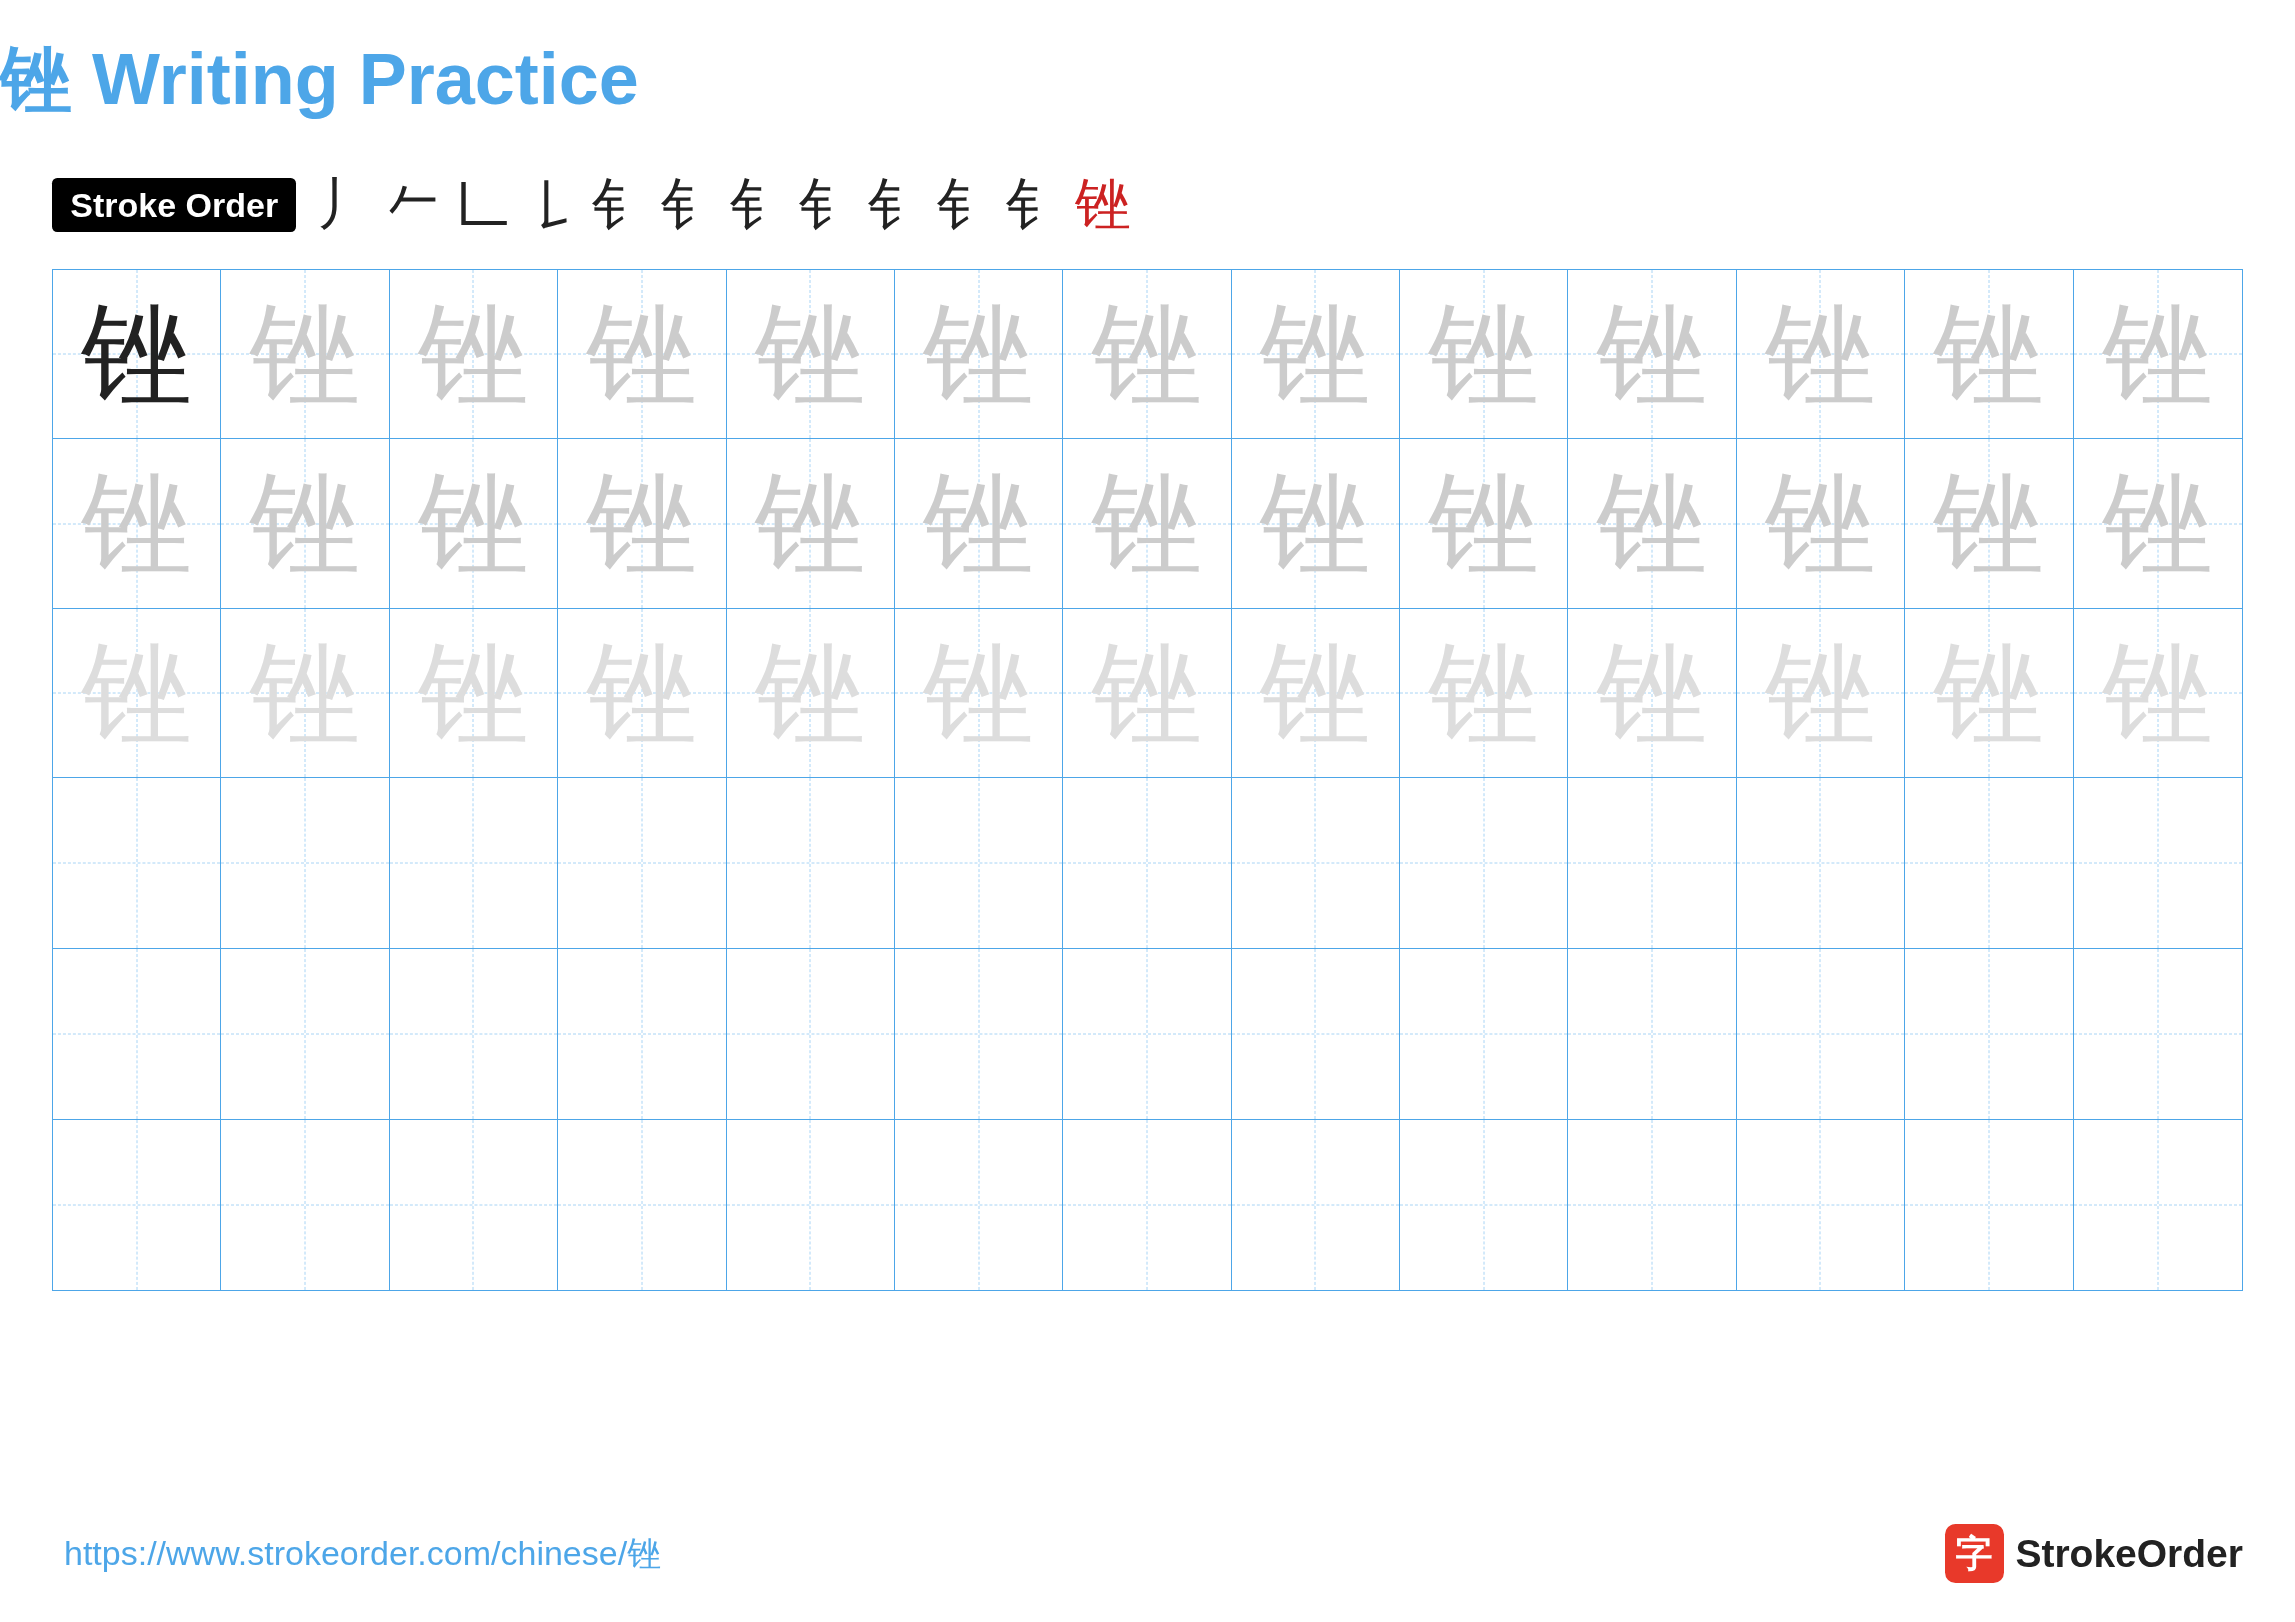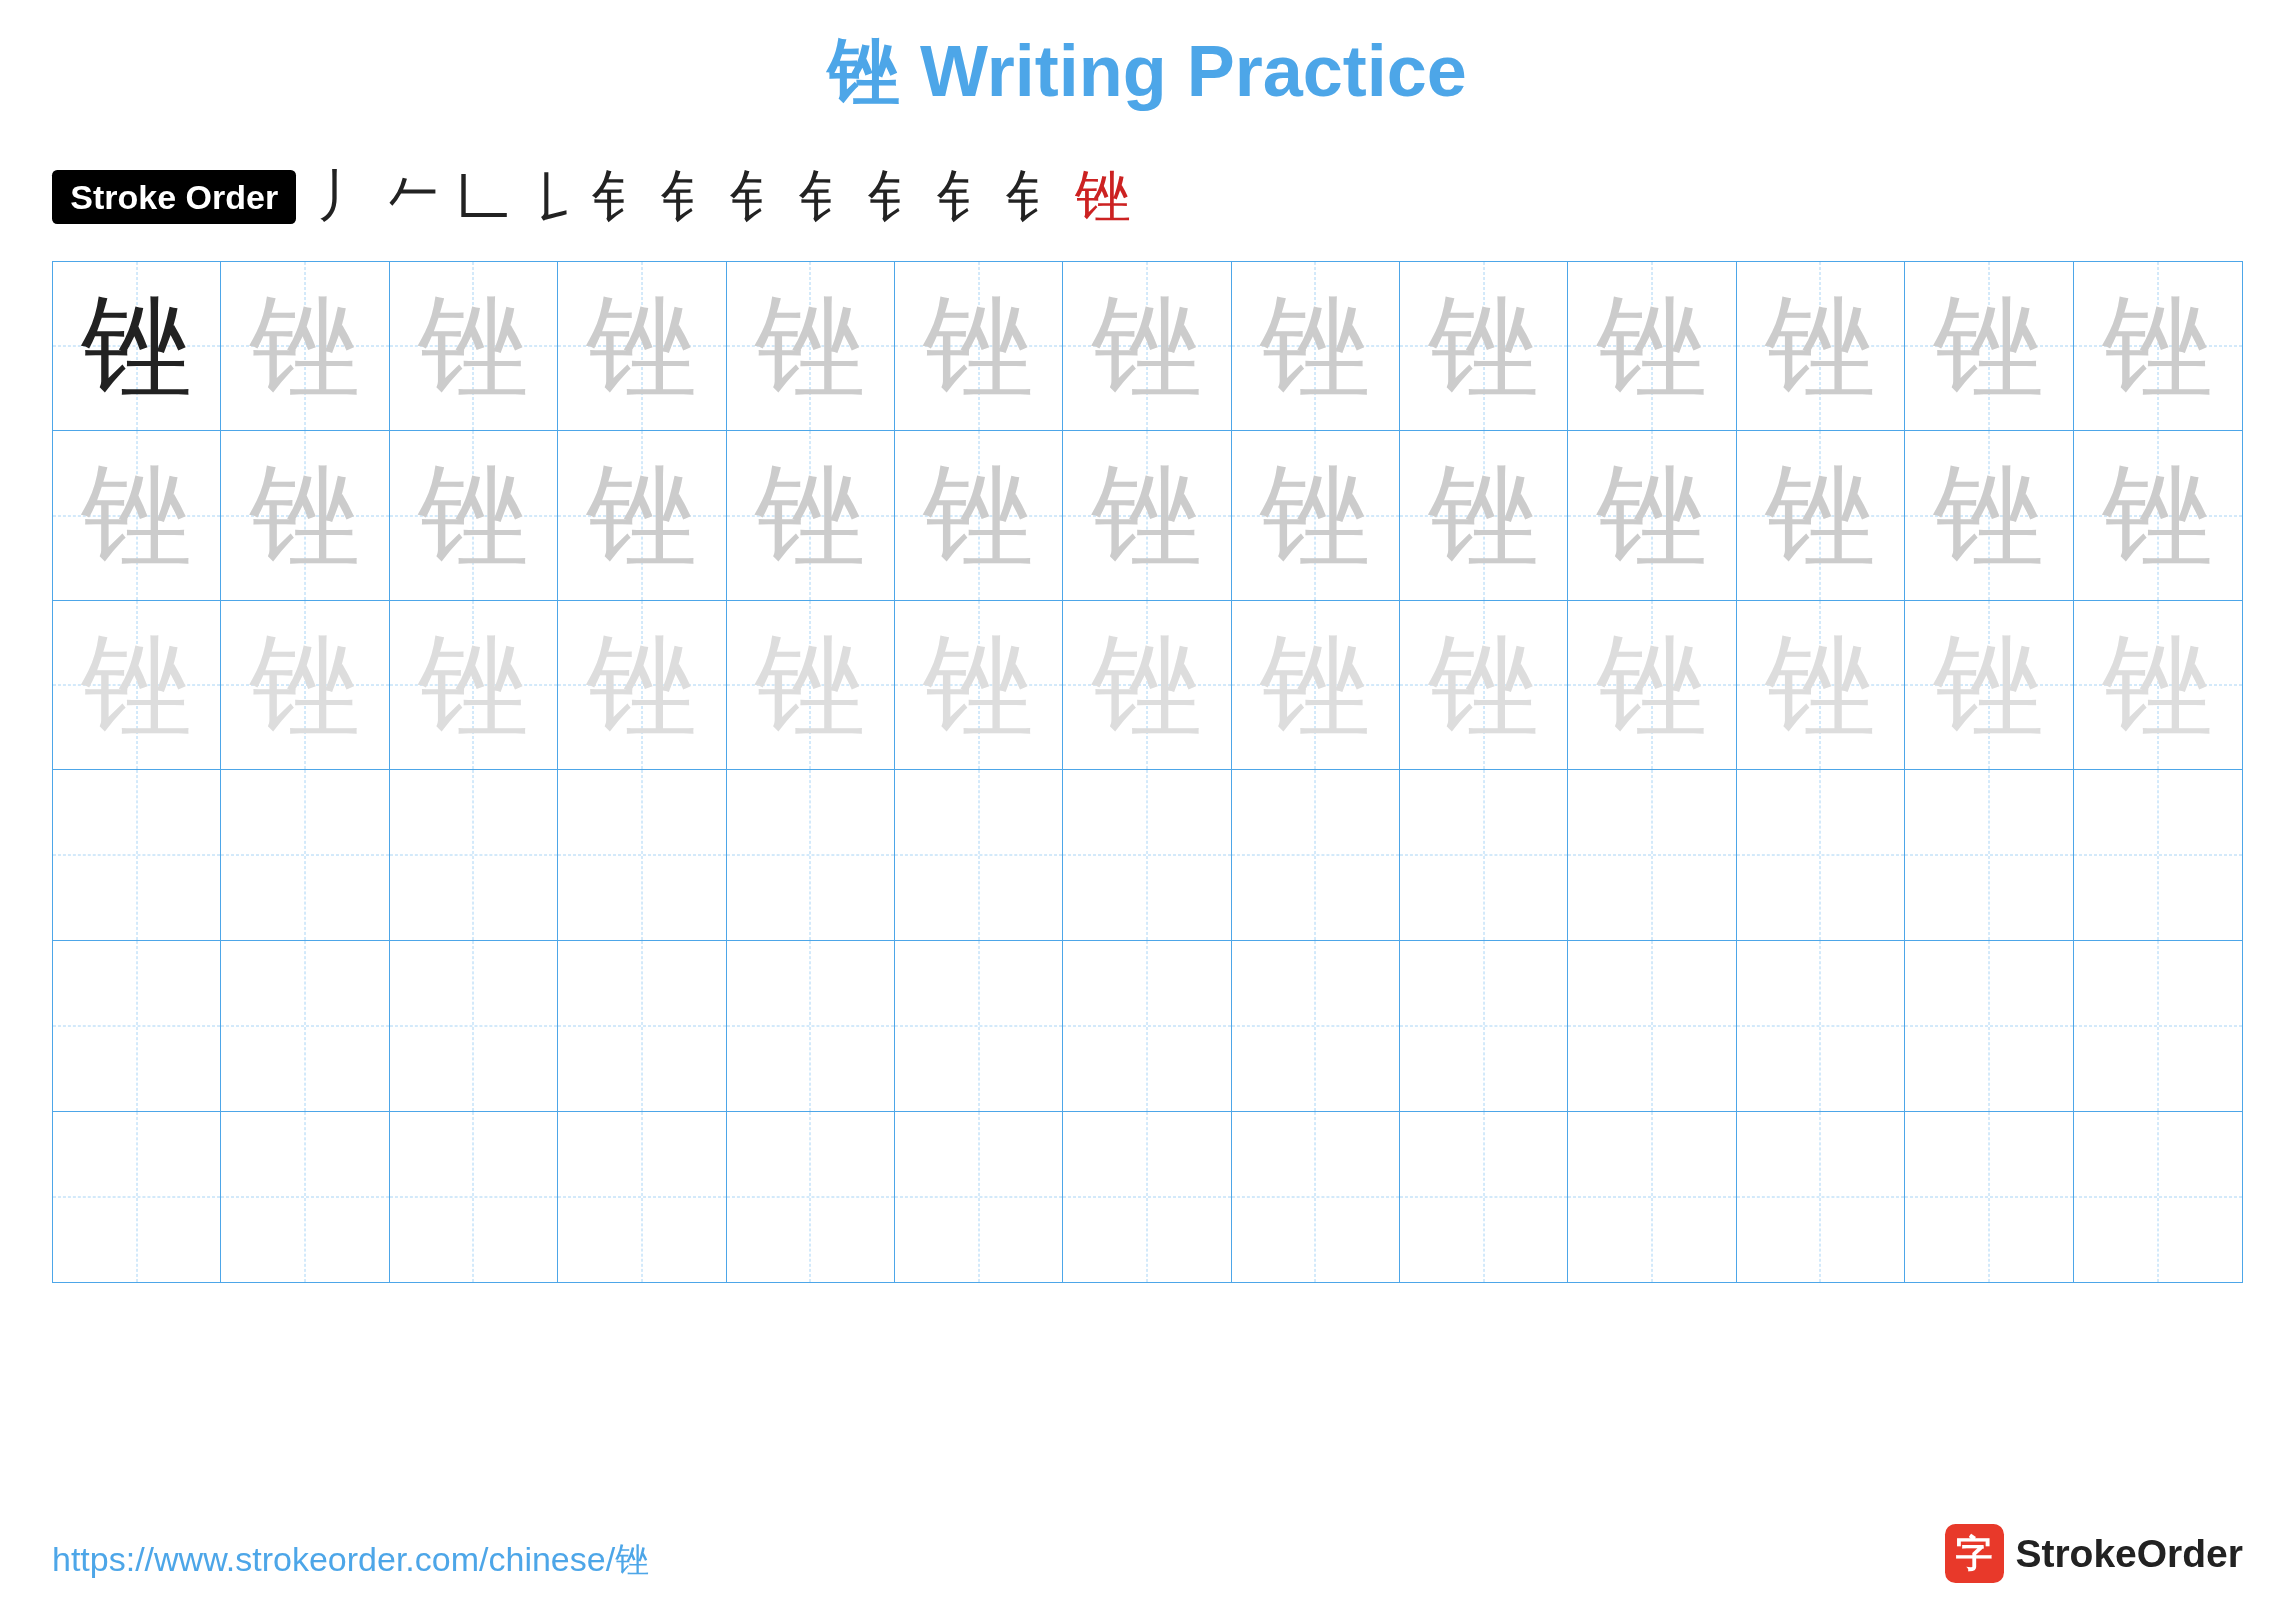--- a/index.html
+++ b/index.html
@@ -6,22 +6,21 @@
     body {
       width: 2295px;
       height: 1622px;
       background: #ffffff;
       font-family: Arial, sans-serif;
       position: relative;
       overflow: hidden;
     }
 
     .page-title {
-      text-align: center;
-      padding-top: 24px;
+      padding-top: 32px;
       padding-bottom: 26px;
       font-size: 72px;
       font-weight: bold;
       color: #4da6e8;
     }
 
     .title-char {
       color: #4da6e8;
     }
 
@@ -131,24 +130,24 @@
 
     
     .grid-row-empty .grid-cell {
       height: 170px;
     }
 
     
     .footer {
       position: absolute;
       bottom: 39px;
-      left: 52px;
+      left: 64px;
       right: 52px;
       display: flex;
-      align-items: flex-end;
+      align-items: center;
       justify-content: space-between;
     }
 
     .footer-url {
       color: #4da6e8;
       font-size: 34px;
       text-decoration: none;
     }
 
     .footer-logo {

